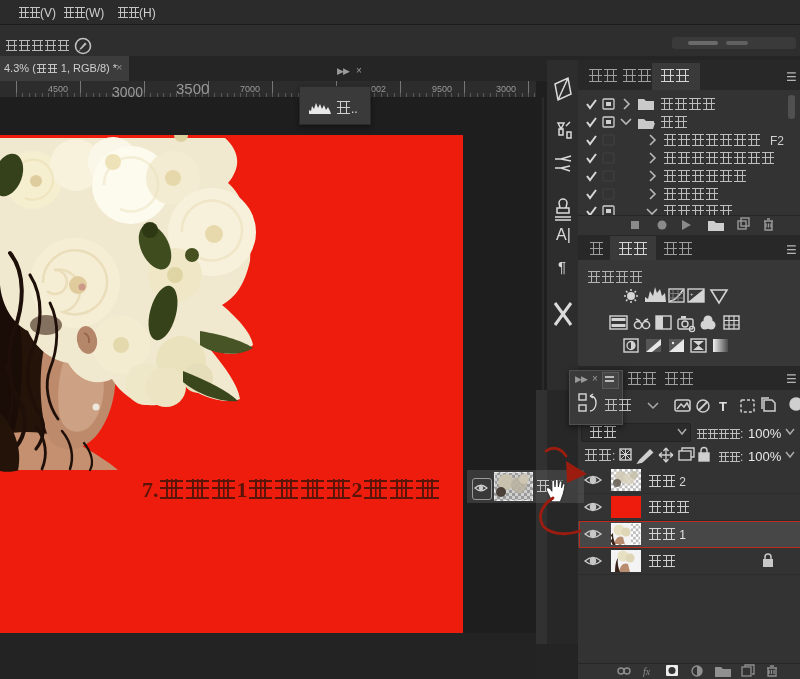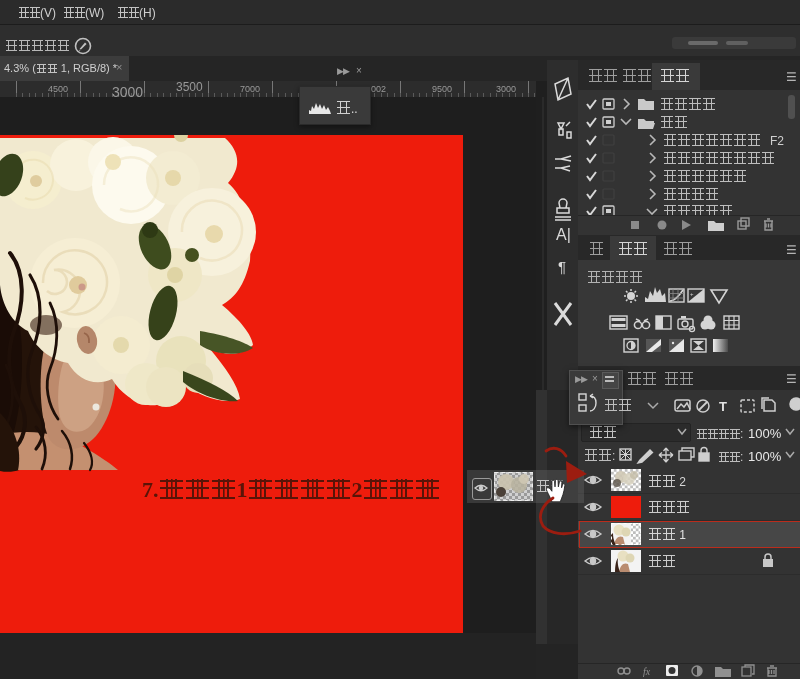--- a/index.html
+++ b/index.html
@@ -55,21 +55,21 @@
 <div class="txt" style="left:337px;top:66px;font-size:9px;color:#9a9a9a;letter-spacing:-1px">▶▶</div>
 <div class="txt" style="left:356px;top:65px;font-size:10px;color:#9a9a9a">×</div>
 
 <div class="abs" id="ruler" style="left:0;top:81px;width:536px;height:16px;background:#2c2c2c;border-bottom:1px solid #1a1a1a;
   background-image:
     repeating-linear-gradient(to right, #5a5a5a 0 1px, transparent 1px 6.4px),
     repeating-linear-gradient(to right, #777 0 1px, transparent 1px 64px);
   background-size:100% 4px,100% 16px;background-position:16px 12px,16px 0;background-repeat:no-repeat;"></div>
 <div class="txt" style="left:48px;top:84px;font-size:9px;color:#999">4500</div>
 <div class="txt" style="left:112px;top:84px;font-size:14px;color:#999">3000</div>
-<div class="txt" style="left:176px;top:80px;font-size:12px;color:#999">3500</div>
+<div class="txt" style="left:176px;top:80px;font-size:15px;color:#999">3500</div>
 <div class="txt" style="left:240px;top:84px;font-size:9px;color:#999">7000</div>
 <div class="txt" style="left:371px;top:84px;font-size:9px;color:#999">002</div>
 <div class="txt" style="left:432px;top:84px;font-size:9px;color:#999">9500</div>
 <div class="txt" style="left:496px;top:84px;font-size:9px;color:#999">3000</div>
 
 <div class="abs" style="left:0;top:97px;width:536px;height:582px;background:#1e1e1e;"></div>
 <div class="abs" style="left:0;top:633px;width:536px;height:46px;background:#232323;"></div>
 <div class="abs" style="left:0;top:135px;width:463px;height:498px;background:#ee1c0c;"></div>
 
 <svg class="abs" style="left:0;top:135px" width="463" height="498" viewBox="0 0 463 498">

